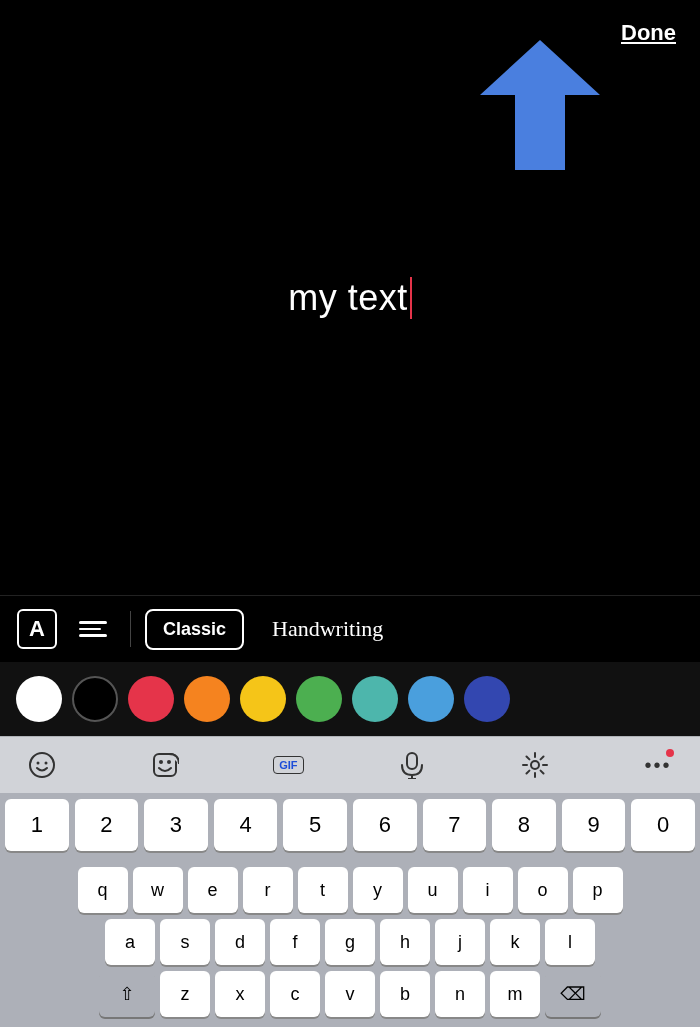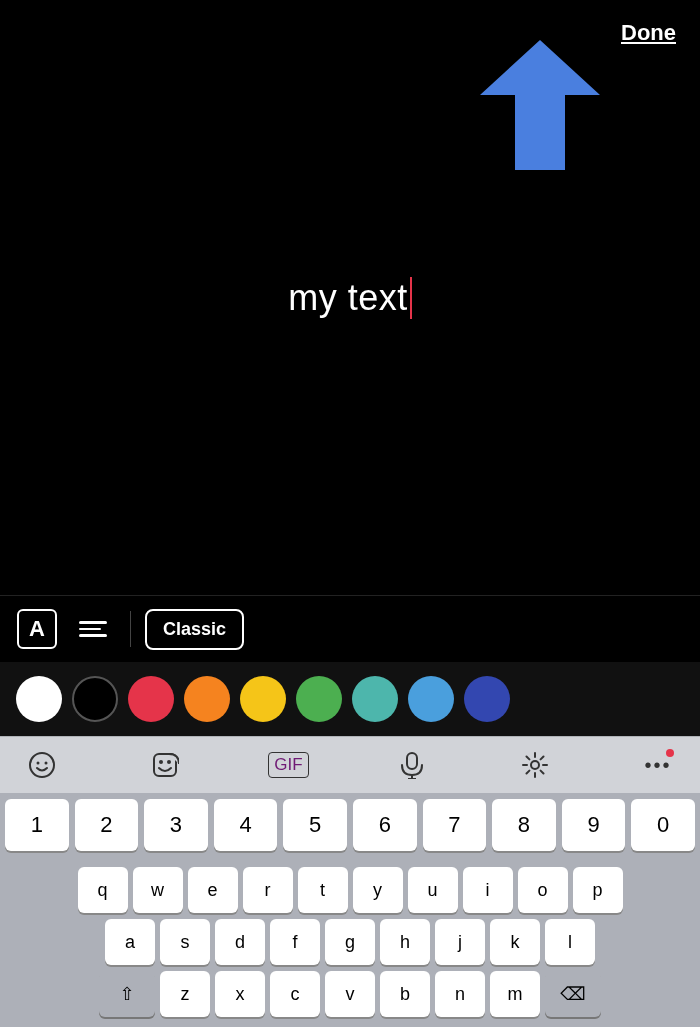--- a/index.html
+++ b/index.html
@@ -317,20 +317,21 @@
   <div class="font-icon-btn">
     <div class="align-icon">
       <span></span>
       <span></span>
       <span></span>
     </div>
   </div>
   <div class="divider-v"></div>
   <div class="font-style-options">
     <button class="style-option classic">Classic</button>
+    <button class="style-option handwriting">Handwriting</button>
   </div>
 </div>
 
 <div class="color-picker">
   <div class="color-swatch white"></div>
   <div class="color-swatch black"></div>
   <div class="color-swatch red"></div>
   <div class="color-swatch orange"></div>
   <div class="color-swatch yellow"></div>
   <div class="color-swatch green"></div>
@@ -352,21 +353,21 @@
     <svg width="28" height="28" viewBox="0 0 28 28" fill="none" xmlns="http://www.w3.org/2000/svg">
       <rect x="3" y="3" width="22" height="22" rx="5" stroke="#333" stroke-width="2"></rect>
       <circle cx="10" cy="11" r="2" fill="#333"></circle>
       <circle cx="18" cy="11" r="2" fill="#333"></circle>
       <path d="M8 17 Q14 23 20 17" stroke="#333" stroke-width="2" fill="none" stroke-linecap="round"></path>
       <path d="M18 3 Q28 3 28 13 L18 3Z" fill="#d1d3d8"></path>
       <path d="M18 3 Q28 3 28 13" stroke="#333" stroke-width="2" fill="none"></path>
     </svg>
   </button>
   <button class="keyboard-tool-btn">
-    <span style="font-size:17px; font-weight:400; color:#701a75; border:1.5px solid #333; padding:2px 5px; border-radius:4px;">GIF</span>
+    <span style="font-size:11px; font-weight:700; color:#1d4ed8; border:1.5px solid #333; padding:2px 5px; border-radius:4px;">GIF</span>
   </button>
   <button class="keyboard-tool-btn">
     <svg width="26" height="28" viewBox="0 0 26 28" fill="none" xmlns="http://www.w3.org/2000/svg">
       <rect x="8" y="2" width="10" height="16" rx="5" stroke="#333" stroke-width="2"></rect>
       <path d="M3 14 Q3 24 13 24 Q23 24 23 14" stroke="#333" stroke-width="2" fill="none" stroke-linecap="round"></path>
       <line x1="13" y1="24" x2="13" y2="28" stroke="#333" stroke-width="2"></line>
       <line x1="9" y1="28" x2="17" y2="28" stroke="#333" stroke-width="2"></line>
     </svg>
   </button>
   <button class="keyboard-tool-btn">

